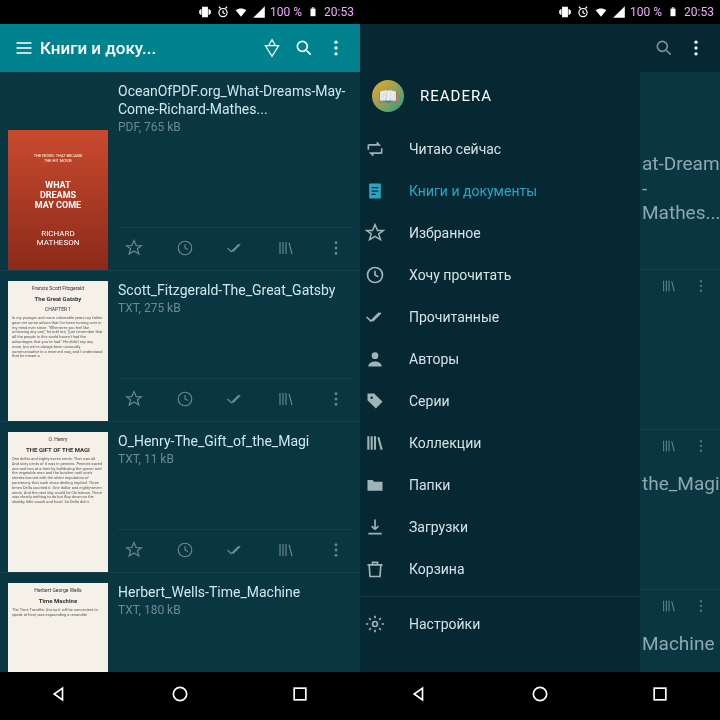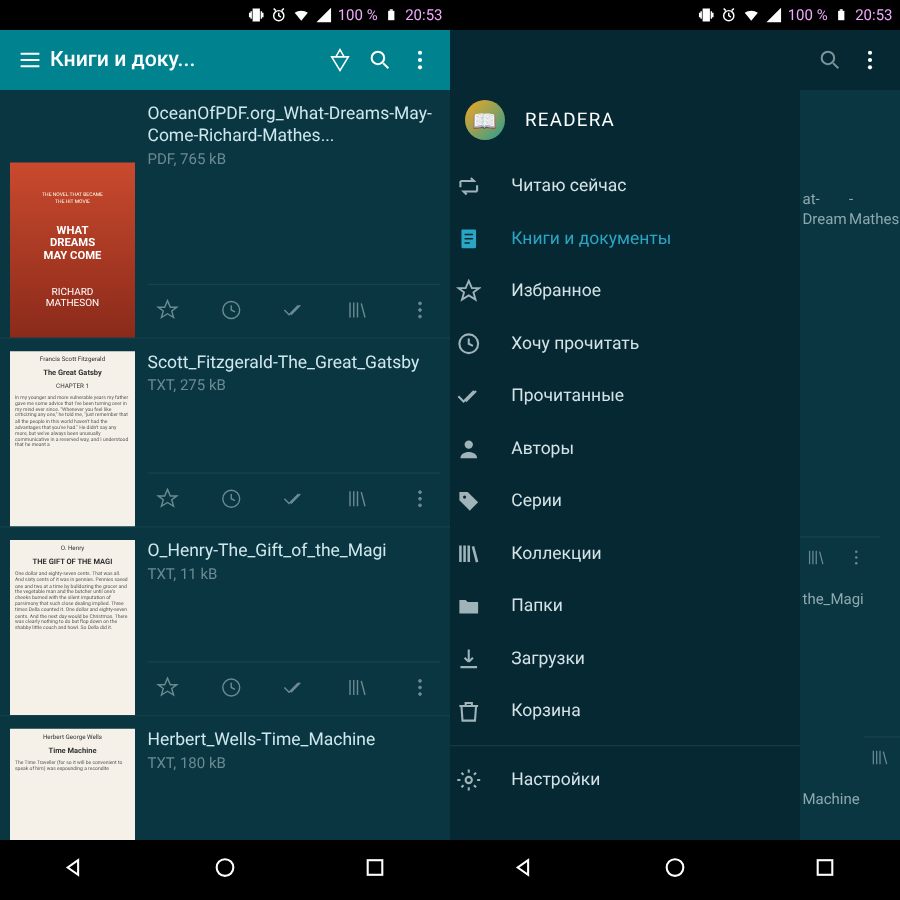--- a/index.html
+++ b/index.html
@@ -131,24 +131,24 @@
   position: absolute;
   right: 0; top: 72px;
   width: 80px;
   height: 648px;
   display: flex;
   flex-direction: column;
 }
 .right-bg-item {
   height: 160px;
   display:flex;
-  flex-direction:row;
+  flex-direction:column;
   justify-content:flex-start;
   padding-top: 8px;
-  font-size: 12px;
+  font-size: 19px;
   color: #8fa8ae;
 }
 .right-bg-item .peek-title { line-height: 1.3; padding-left: 2px; }
 .peek-actions { margin-top: auto; display:flex; justify-content:flex-end; gap:6px; padding:8px 6px 10px 0; border-top:1px solid rgba(255,255,255,0.06); }
 .peek-actions .act { width:26px; display:flex; justify-content:center; }
 .peek-actions svg { fill:#6b8a92; }
 .nav-bar {
   height: 48px;
   background: #000;
   display: flex;

